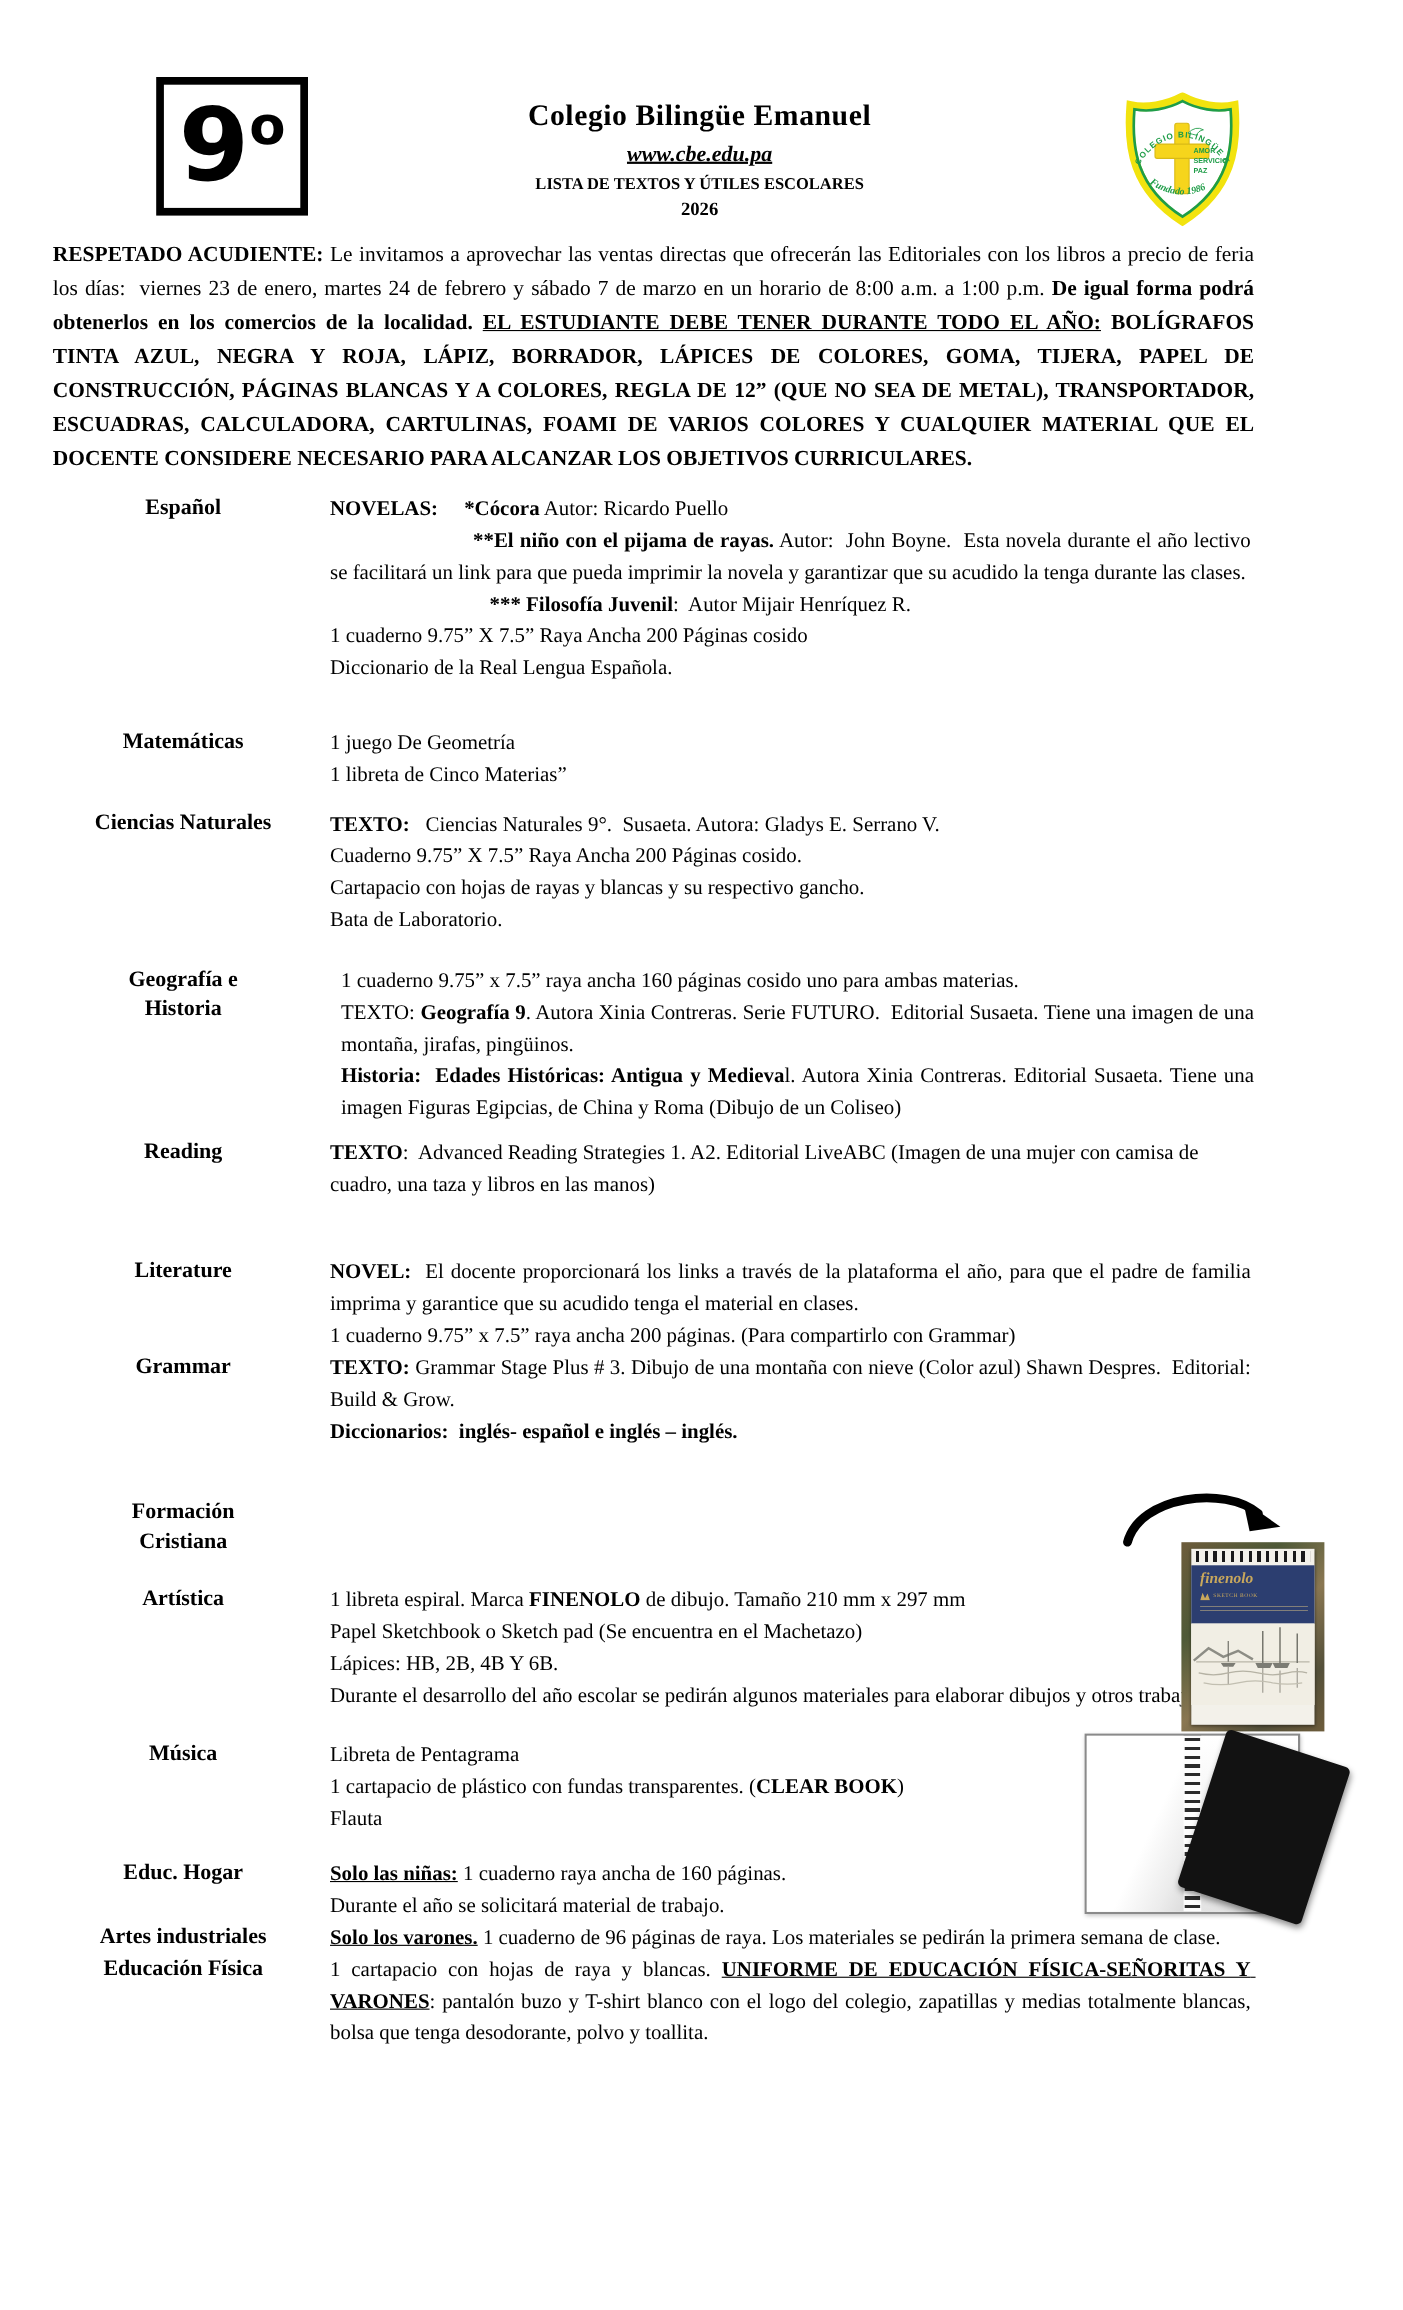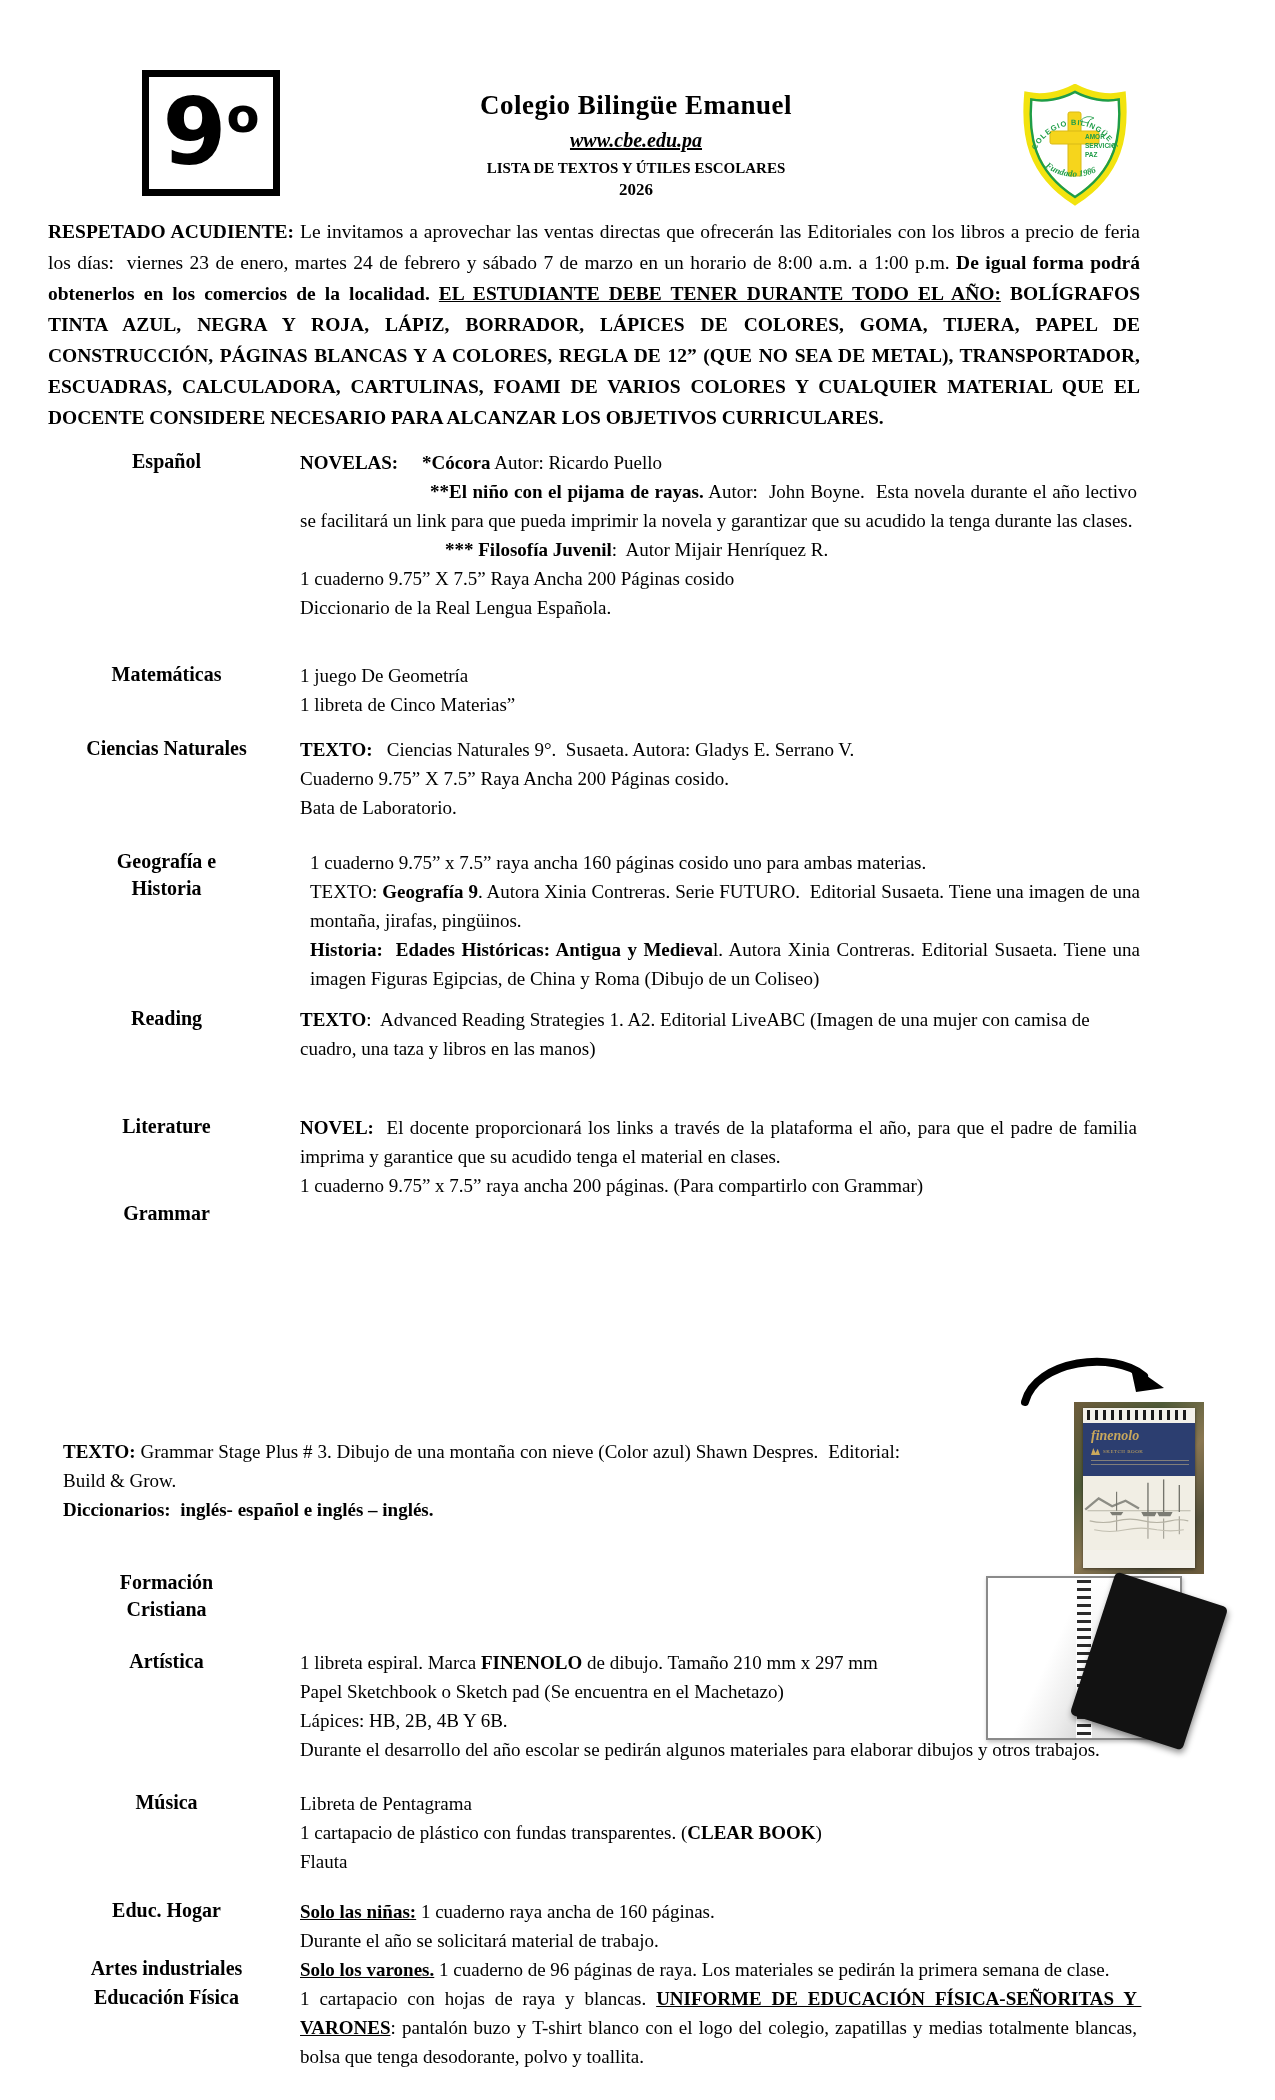--- a/index.html
+++ b/index.html
@@ -26,21 +26,21 @@
 
   
   .sections{position:absolute;left:48px;top:448px;width:1092px;}
   .row{display:flex;align-items:flex-start;margin-top:24px;}
   .row:nth-child(1){margin-top:0;}
   .row:nth-child(2){margin-top:39px;}
   .row:nth-child(3){margin-top:16px;}
   .row:nth-child(4){margin-top:26px;gap:10px;}
   .row:nth-child(5){margin-top:12px;}
   .row:nth-child(6){margin-top:50px;}
-  .row:nth-child(7){margin-top:0;flex-direction:column;}
+  .row:nth-child(7){margin-top:0;}
   .row:nth-child(8){margin-top:45px;}
   .row:nth-child(9){margin-top:25px;}
   .row:nth-child(10){margin-top:25px;}
   .row:nth-child(11){margin-top:21px;}
   .row:nth-child(12){margin-top:0;}
   .row:nth-child(13){margin-top:0;}
   .row-label{width:237px;flex:0 0 237px;text-align:center;font-weight:bold;
              font-size:20px;line-height:27px;}
   .row-content{flex:1;margin-left:15px;font-size:19px;line-height:29px;max-width:837px;}
   .para{white-space:pre-wrap;margin:0;}
@@ -141,20 +141,21 @@
           <div class="para"><span>1 libreta de Cinco Materias”</span></div>
         </div>
       </div>
       <div class="row">
         <div class="row-label">
           <div>Ciencias Naturales</div>
         </div>
         <div class="row-content">
           <div class="para"><span class="b">TEXTO:</span><span>   Ciencias Naturales 9°.  Susaeta. Autora: Gladys E. Serrano V.</span></div>
           <div class="para"><span>Cuaderno 9.75” X 7.5” Raya Ancha 200 Páginas cosido.</span></div>
+          <div class="para"><span>Cartapacio con hojas de rayas y blancas y su respectivo gancho.</span></div>
           <div class="para"><span>Bata de Laboratorio.</span></div>
         </div>
       </div>
       <div class="row">
         <div class="row-label">
           <div>Geografía e</div>
           <div>Historia</div>
         </div>
         <div class="row-content">
           <div class="para"><span>1 cuaderno 9.75” x 7.5” raya ancha 160 páginas cosido uno para ambas materias.</span></div>

